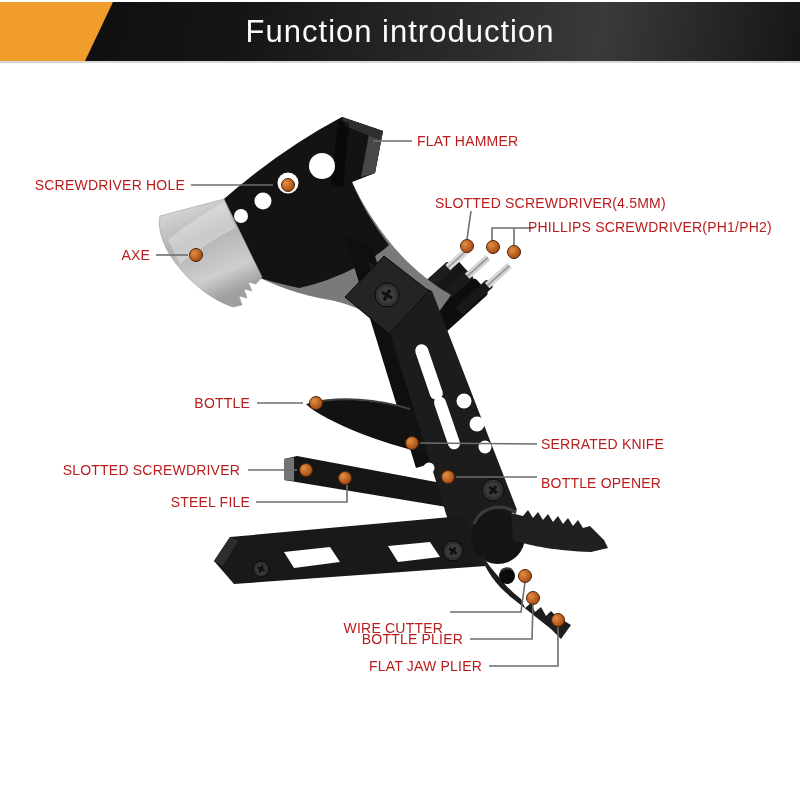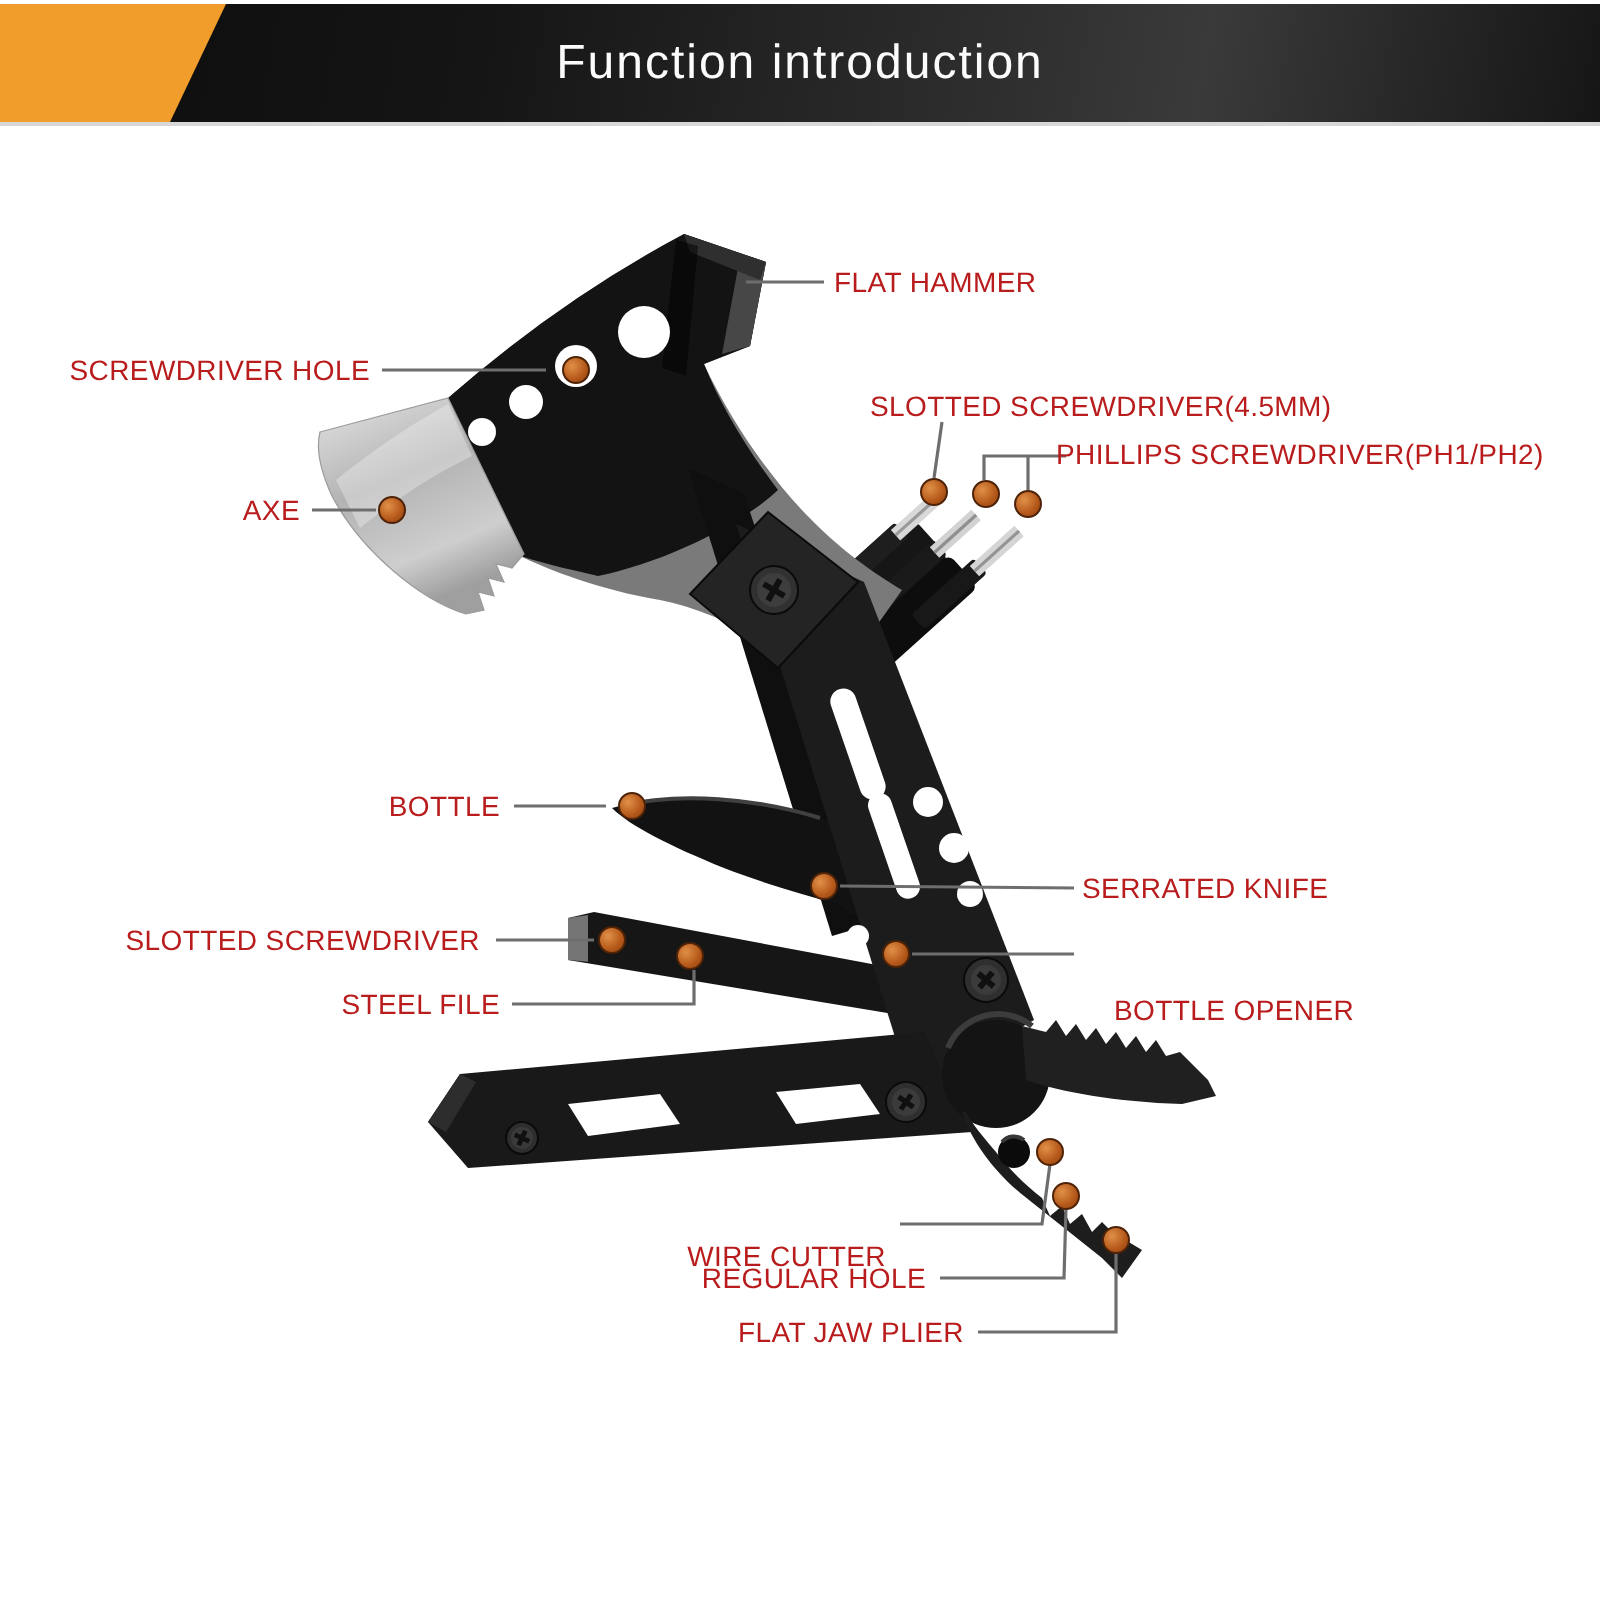--- a/index.html
+++ b/index.html
@@ -13,38 +13,38 @@
     background:linear-gradient(100deg,#0c0c0c 0%,#151515 30%,#2e2e2e 62%,#3a3a3a 75%,#161616 100%);
     border-bottom:2px solid #d7d7d7;
     display:flex;align-items:center;justify-content:center;
   }
   .header-accent{
     position:absolute;left:0;top:0;height:100%;width:113px;
     background:#f09d2b;
     clip-path:polygon(0 0,100% 0,calc(100% - 28px) 100%,0 100%);
   }
   .header-title{
-    position:relative;color:#fbfbfb;font-size:24px;letter-spacing:1px;font-weight:400;
+    position:relative;color:#fbfbfb;font-size:31px;letter-spacing:1px;font-weight:400;
   }
   
   .art{position:absolute;left:0;top:0;width:800px;height:800px;}
   .callout{
     position:absolute;font-size:14px;color:#b91c1c;letter-spacing:.2px;
     line-height:18px;white-space:nowrap;font-weight:400;
   }
   .co-left{text-align:center;}
   .co-flat-hammer   {left:417px;top:132px;}
   .co-screwdriver-hole{right:615px;top:176px;}
   .co-axe           {right:650px;top:246px;}
   .co-slotted-45    {left:435px;top:194px;}
   .co-phillips      {left:528px;top:218px;}
   .co-knife         {right:550px;top:394px;}
   .co-serrated-knife{left:541px;top:435px;}
   .co-slotted       {right:560px;top:461px;}
-  .co-bottle-opener {left:541px;top:496px;margin-left:16px;}
+  .co-bottle-opener {left:541px;top:474px;}
   .co-steel-file    {right:550px;top:493px;}
   .co-wire-cutter   {right:357px;top:603px;margin-top:16px;}
   .co-regular-plier {right:337px;top:630px;}
   .co-flat-jaw-plier{right:318px;top:657px;}
 </style>
 </head>
 <body>
 
 <div class="page">
 
@@ -201,16 +201,16 @@
   <div class="callout co-left co-screwdriver-hole">SCREWDRIVER HOLE</div>
   <div class="callout co-left co-axe">AXE</div>
   <div class="callout co-slotted-45">SLOTTED SCREWDRIVER(4.5MM)</div>
   <div class="callout co-phillips">PHILLIPS SCREWDRIVER(PH1/PH2)</div>
   <div class="callout co-left co-knife">BOTTLE</div>
   <div class="callout co-serrated-knife">SERRATED KNIFE</div>
   <div class="callout co-left co-slotted">SLOTTED SCREWDRIVER</div>
   <div class="callout co-bottle-opener">BOTTLE OPENER</div>
   <div class="callout co-left co-steel-file">STEEL FILE</div>
   <div class="callout co-left co-wire-cutter">WIRE CUTTER</div>
-  <div class="callout co-left co-regular-plier">REGULAR HOLE</div>
+  <div class="callout co-left co-regular-plier">BOTTLE PLIER</div>
   <div class="callout co-left co-flat-jaw-plier">FLAT JAW PLIER</div>
 
 </div>
 
 </body></html>

